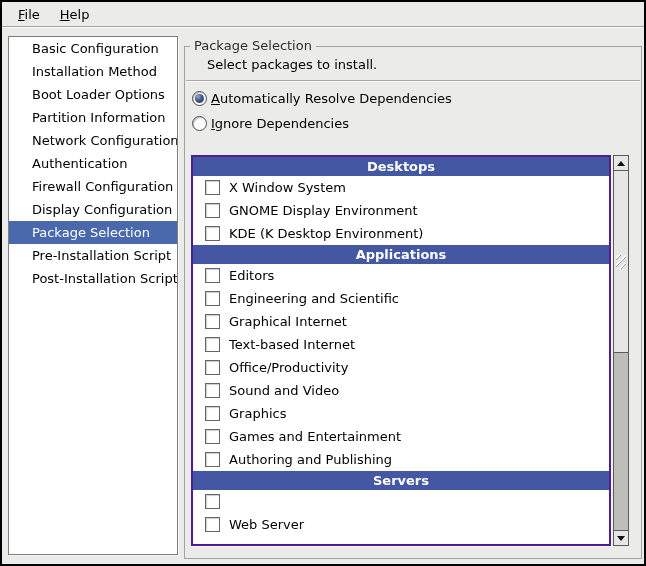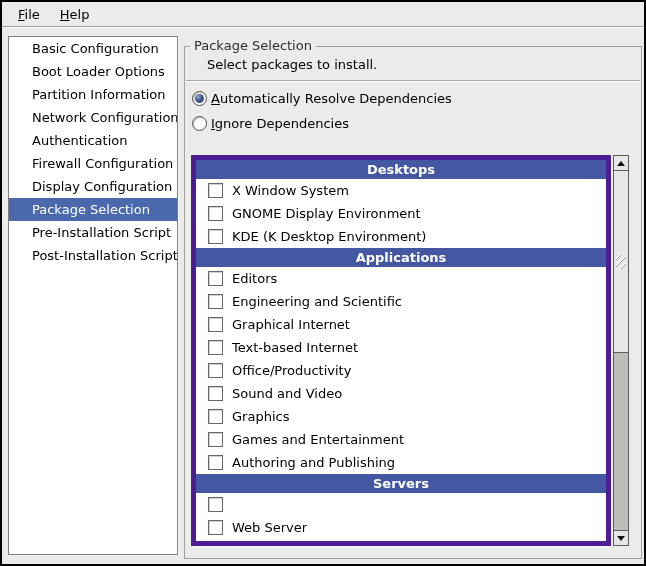--- a/index.html
+++ b/index.html
@@ -30,21 +30,21 @@
   .radio-row{position:absolute;left:7px;height:18px;display:flex;align-items:flex-end;gap:4px;}
   .radio{width:13px;height:13px;border:1px solid #4e4e4c;border-radius:50%;background:#fdfdfd;
          box-shadow:inset 1px 1px 1px rgba(0,0,0,.25);position:relative;flex:0 0 auto;}
   .radio.on::after{content:"";position:absolute;inset:2px;border-radius:50%;
          background:radial-gradient(circle at 35% 30%, #93aad1 0%, #40588a 45%, #253a60 100%);}
   .radio-label{display:inline-block;}
   .radio-label::first-letter{text-decoration:underline;}
 
   
   .pkg-list{position:absolute;left:6px;top:108px;width:420px;height:391px;background:#fff;
-            border:5px solid #4c1d95;box-shadow:1px 1px 0 #f6f6f4;overflow:hidden;box-sizing:border-box;}
+            border:2px solid #4c1d95;box-shadow:1px 1px 0 #f6f6f4;overflow:hidden;box-sizing:border-box;}
   .section-header{height:19px;line-height:19px;background:var(--hdr,#4457a2);color:#fff;
                   font-weight:bold;text-align:center;}
   .pkg-row{height:23px;display:flex;align-items:center;padding-left:12px;}
   .checkbox{width:13px;height:13px;border:1px solid #666664;background:#fff;
             box-shadow:inset 1px 1px 1px rgba(0,0,0,.2);margin-right:9px;flex:0 0 auto;}
   .pkg-label{white-space:nowrap;}
 
   
   .scrollbar{position:absolute;left:428px;top:108px;width:16px;height:391px;background:#bdbdb9;
              border:1px solid #5c5c5a;box-sizing:border-box;}
@@ -67,20 +67,21 @@
 
 <div id="window">
 
   <div class="menubar">
     <span class="menu-item">File</span>
     <span class="menu-item">Help</span>
   </div>
 
   <div class="sidebar">
       <div class="side-item">Basic Configuration</div>
+      <div class="side-item">Installation Method</div>
       <div class="side-item">Boot Loader Options</div>
       <div class="side-item">Partition Information</div>
       <div class="side-item">Network Configuration</div>
       <div class="side-item">Authentication</div>
       <div class="side-item">Firewall Configuration</div>
       <div class="side-item">Display Configuration</div>
       <div class="side-item selected">Package Selection</div>
       <div class="side-item">Pre-Installation Script</div>
       <div class="side-item">Post-Installation Script</div>
     </div>

